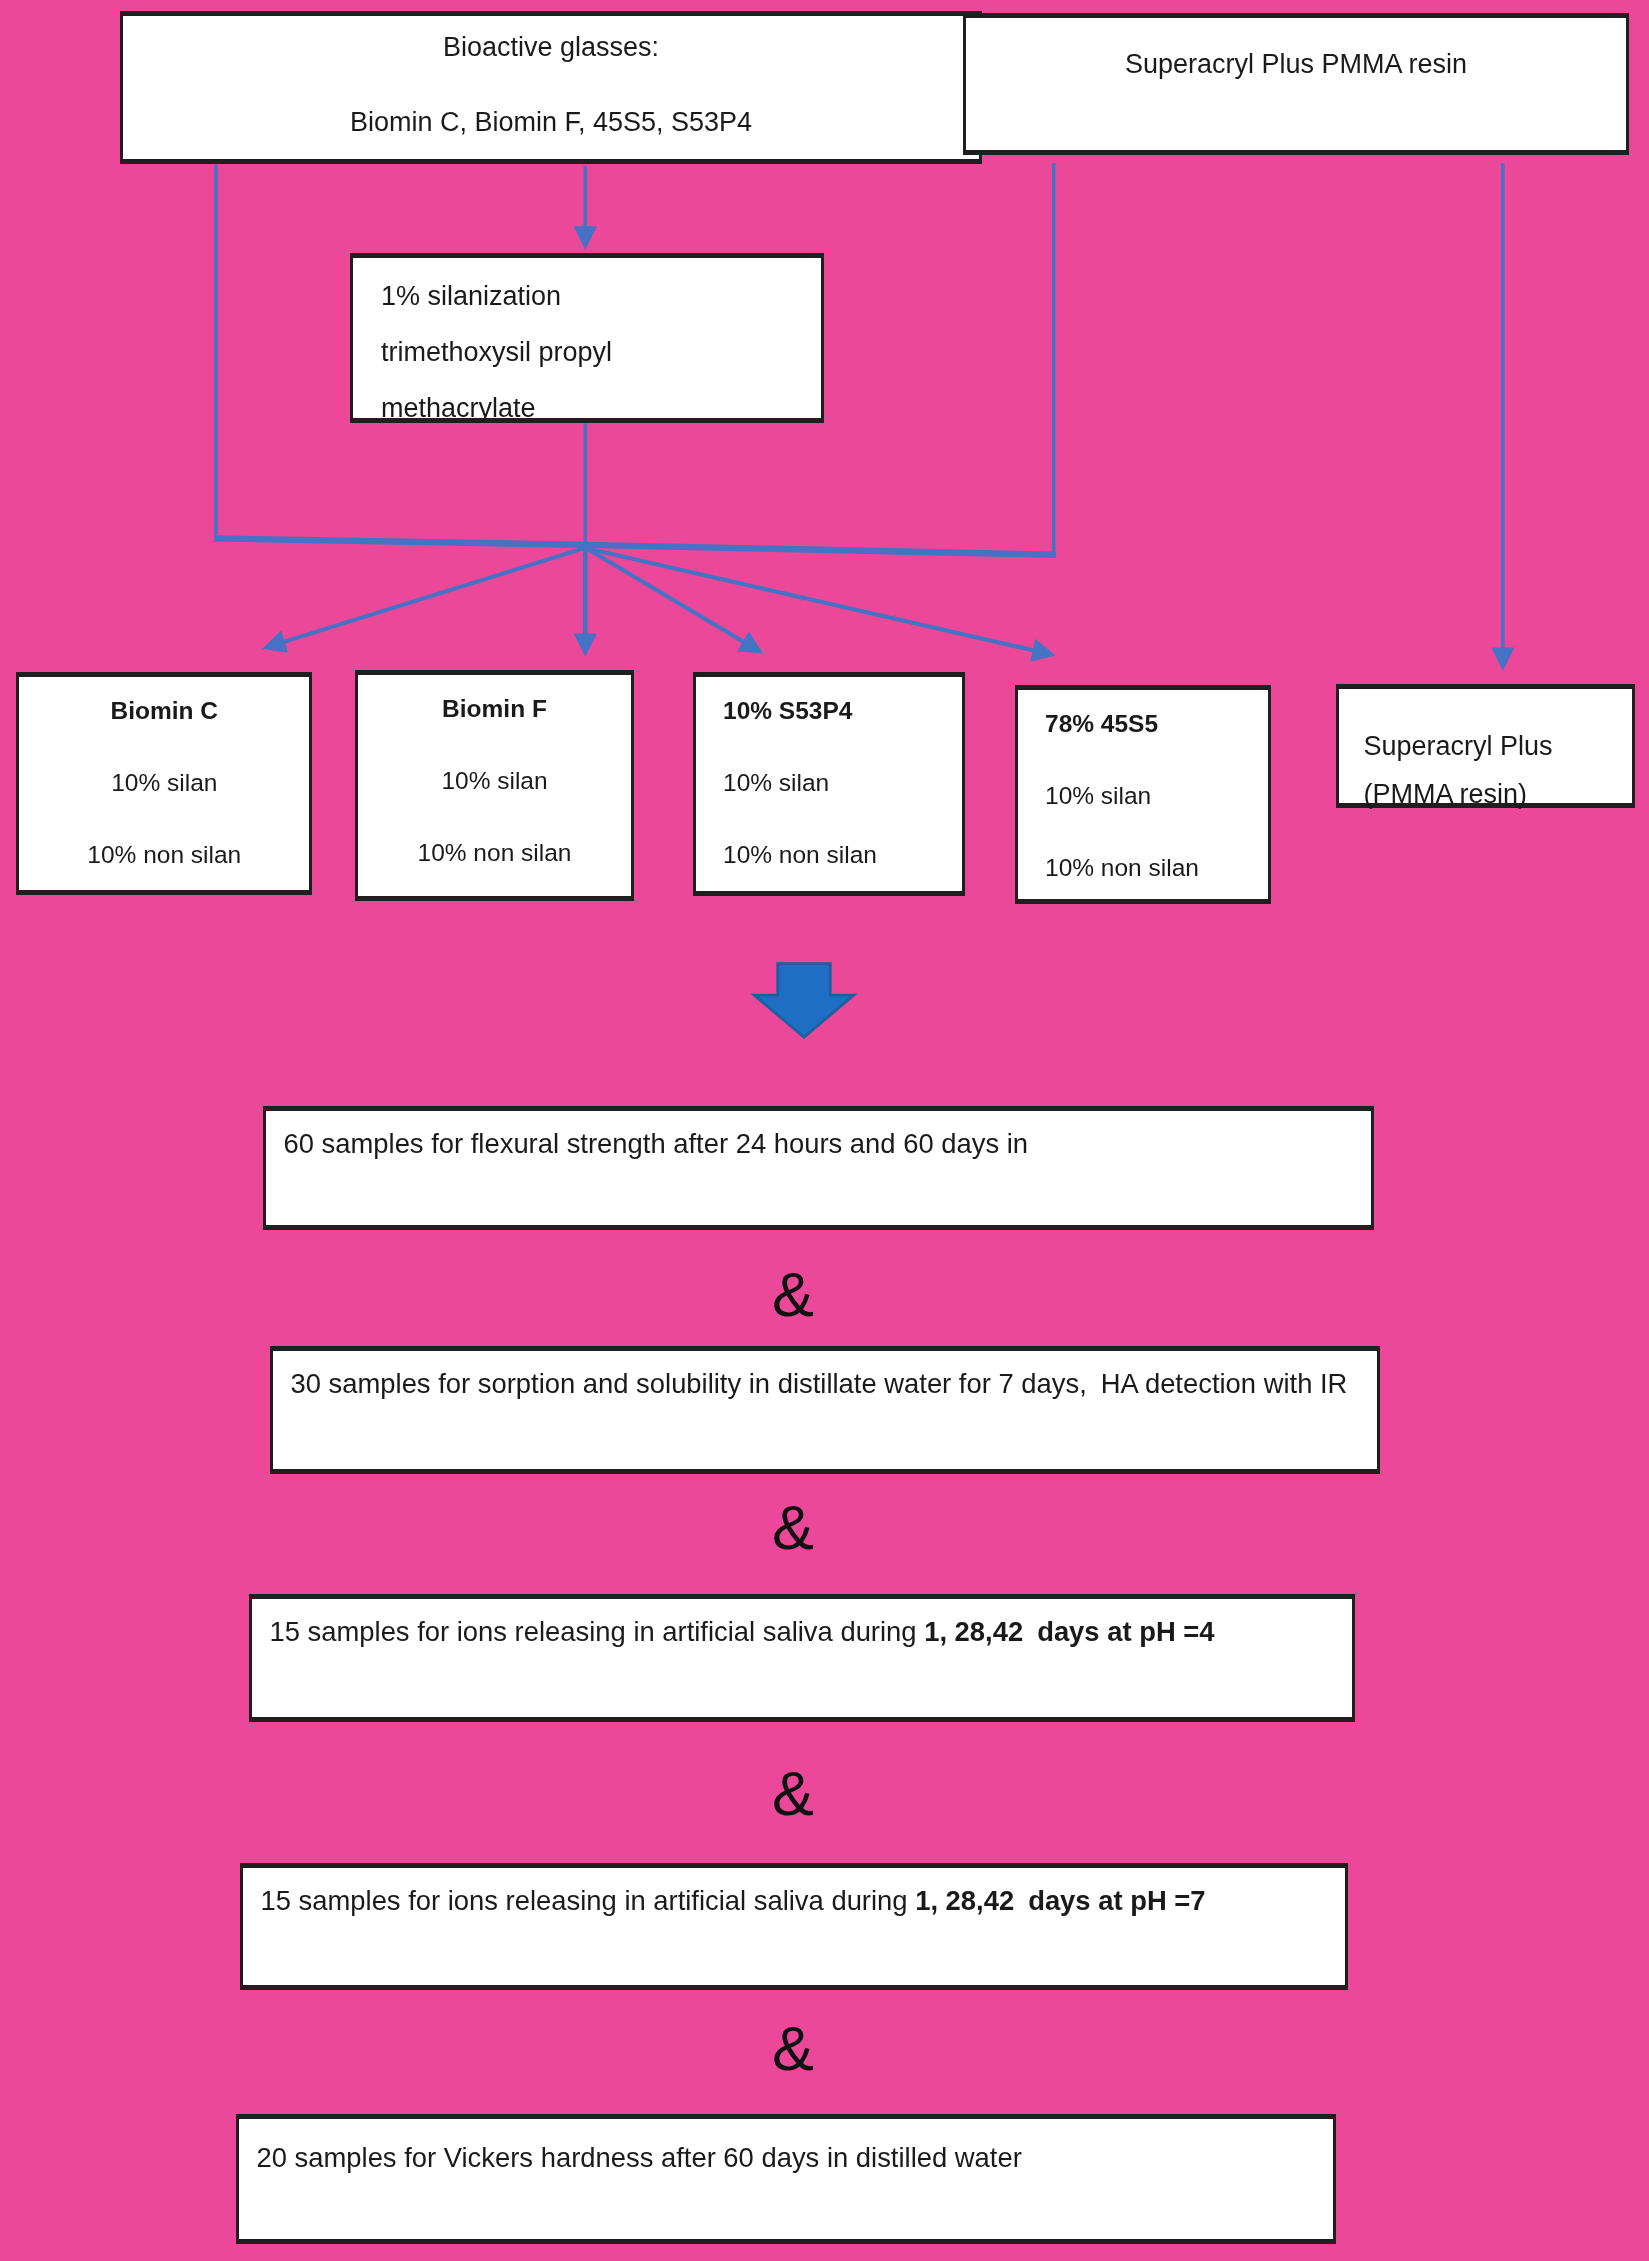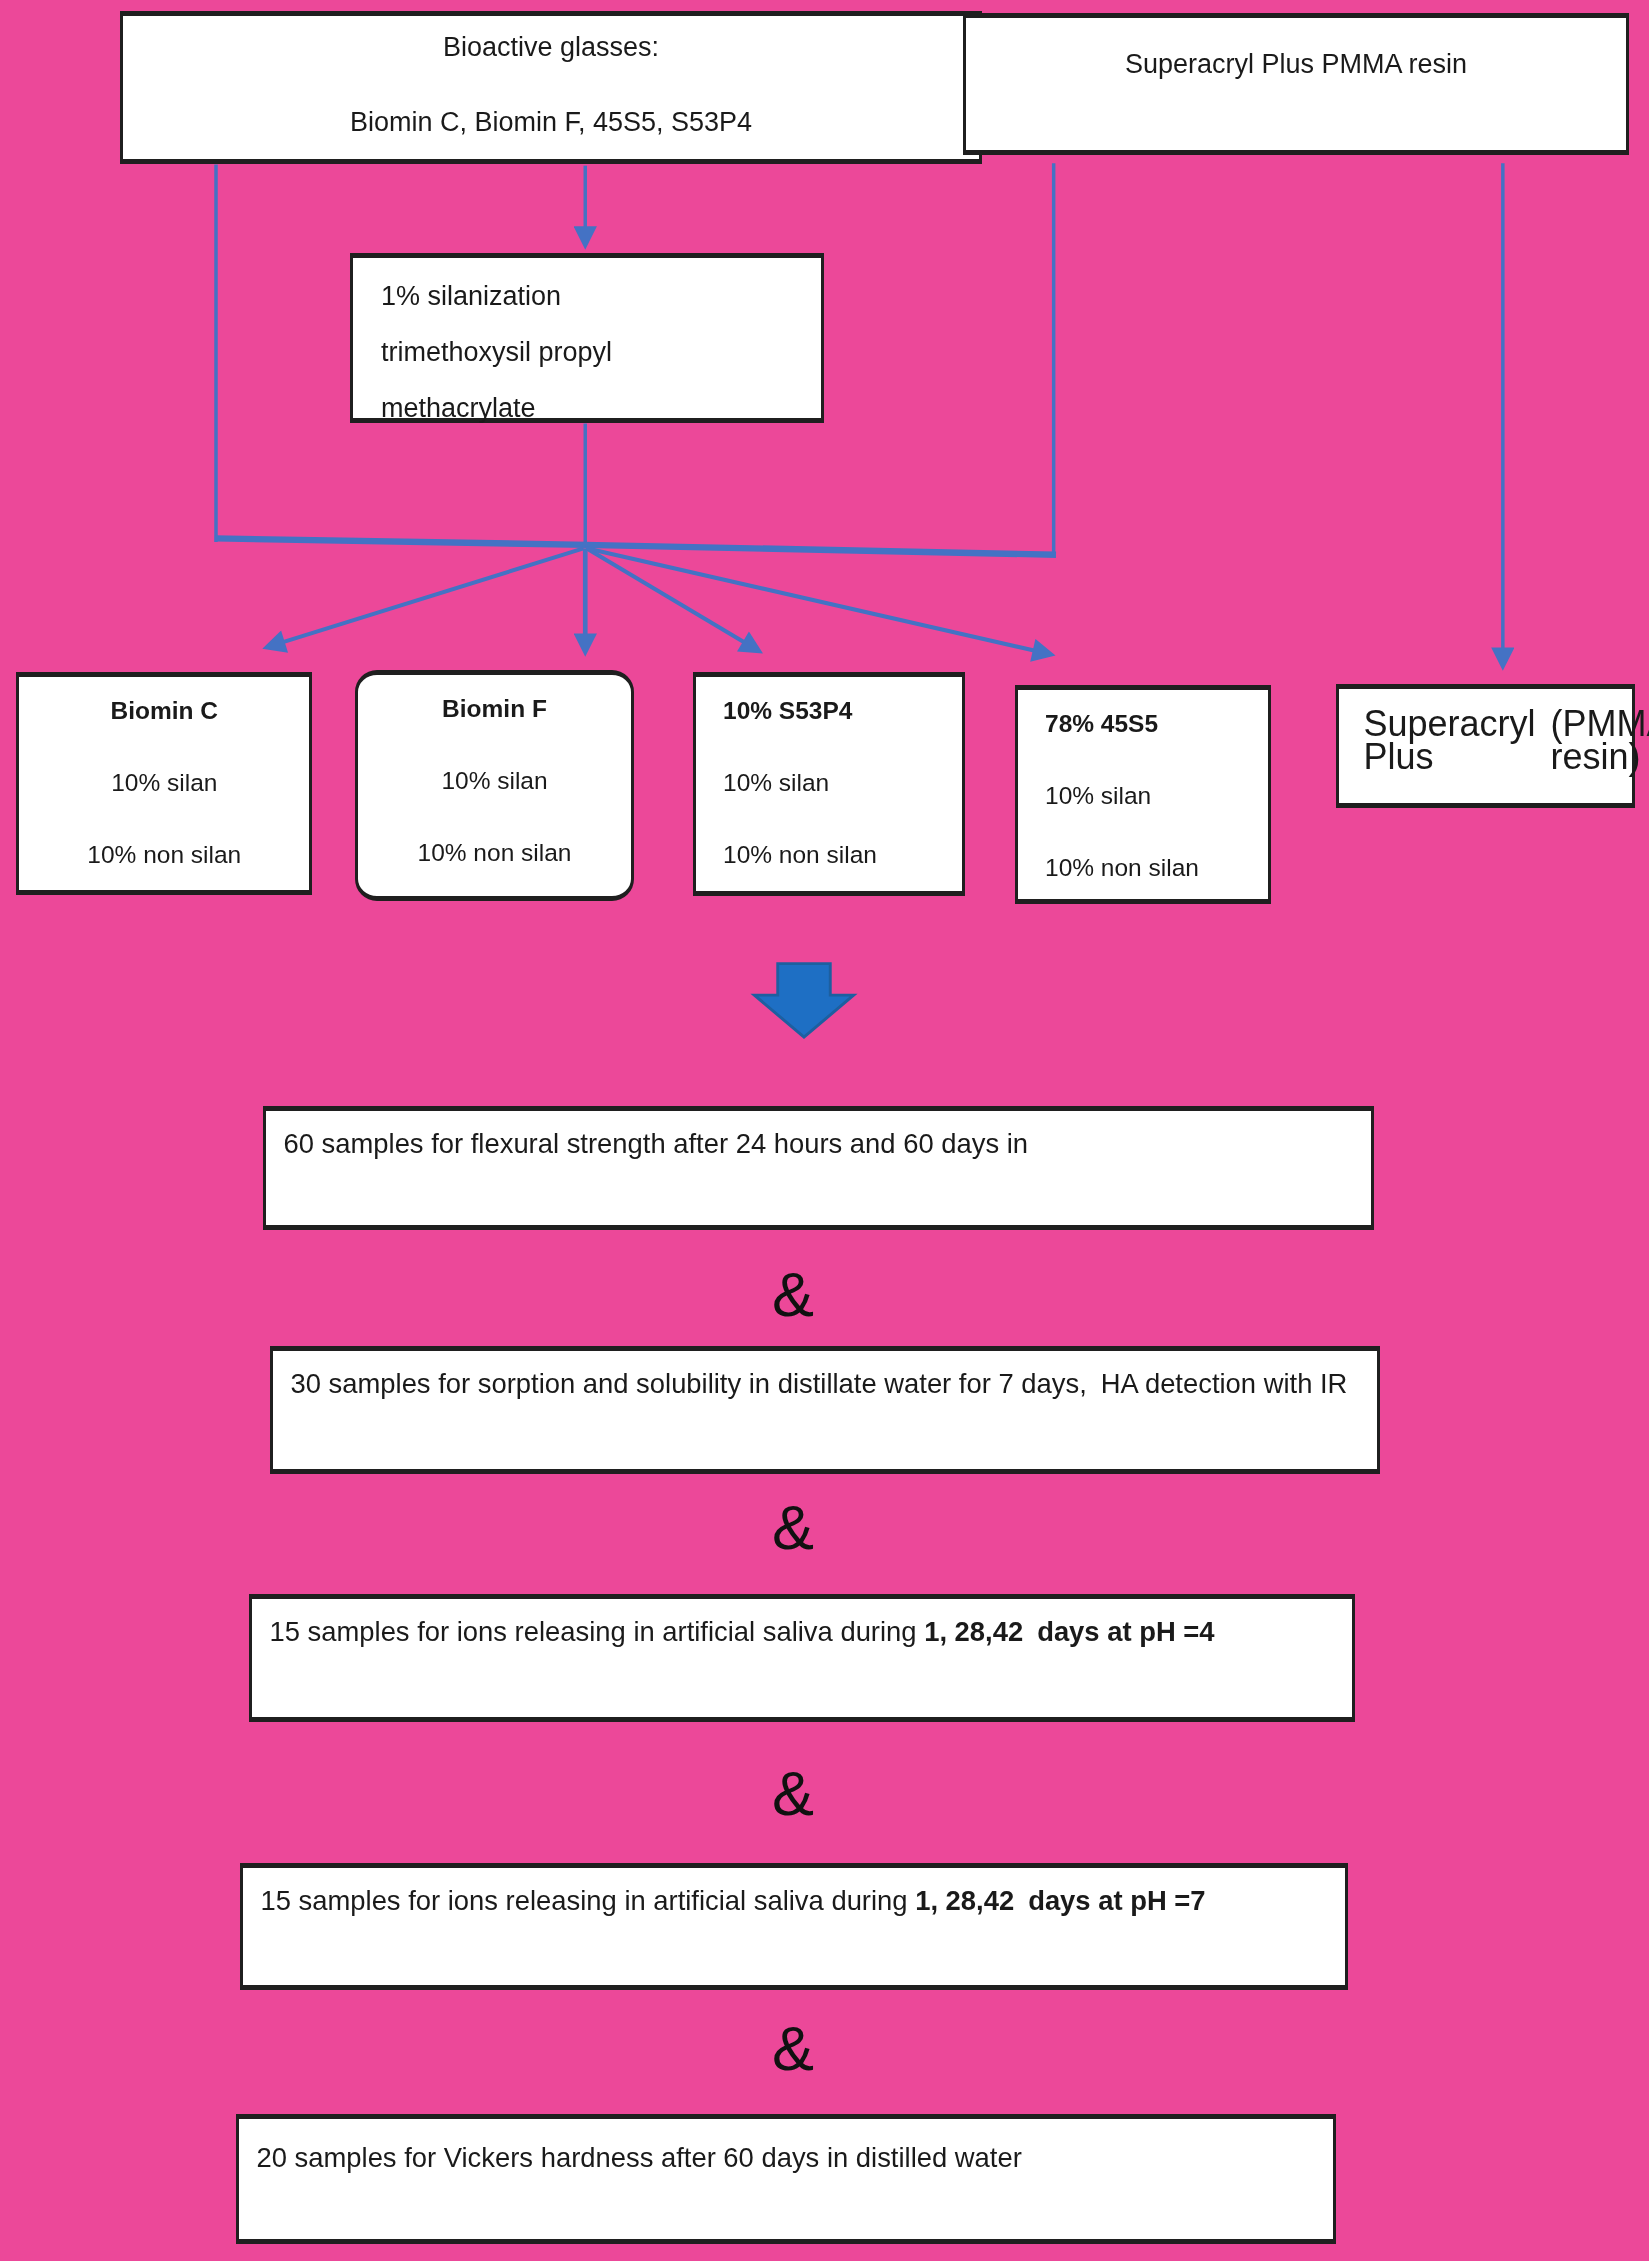--- a/index.html
+++ b/index.html
@@ -24,21 +24,21 @@
   }
   .top-box{font-size:27px;line-height:33px;}
   .center-text{text-align:center;}
   .bio-lines{display:flex;flex-direction:column;gap:42px;padding-top:15px;}
   .sup-top-line{padding-top:30px;}
   .silan-lines{display:flex;flex-direction:column;gap:23px;padding:21.6px 0 0 28px;font-size:27px;line-height:33px;}
   .mat-box{font-size:24.5px;line-height:30px;}
   .mat-lines{display:flex;flex-direction:column;gap:42px;padding-top:18.7px;}
   .mat-lines.left{padding-left:27px;text-align:left;}
   .mat-title{font-weight:bold;}
-  .pmma-lines{display:flex;flex-direction:row;gap:15px;padding:17.5px 0 0 24.5px;font-size:36px;line-height:33px;}
+  .pmma-lines{display:flex;flex-direction:column;gap:15px;padding:17.5px 0 0 24.5px;font-size:27px;line-height:33px;margin-top:23px;}
   .sample-box{font-size:27.4px;line-height:35px;text-align:center;}
   .sample-lines{display:flex;flex-direction:row;gap:14px;padding:15px 17.5px 0 17.5px;}
   .bold{font-weight:bold;}
   .amp{
     position:absolute;width:140px;height:82px;text-align:center;
     font-size:63px;line-height:82px;color:#111;
   }
 </style>
 </head>
 <body>
@@ -89,21 +89,21 @@
   </div>
 
   <div class="box mat-box center-text" style="left:16.3px;top:672px;width:296px;height:223px;">
     <div class="mat-lines">
       <div class="mat-title">Biomin C</div>
       <div>10% silan</div>
       <div>10% non silan</div>
     </div>
   </div>
 
-  <div class="box mat-box center-text" style="left:355px;top:670px;width:279px;height:231px;border-radius:22px;">
+  <div class="box mat-box center-text" style="left:355px;top:670px;width:279px;height:231px;">
     <div class="mat-lines">
       <div class="mat-title">Biomin F</div>
       <div>10% silan</div>
       <div>10% non silan</div>
     </div>
   </div>
 
   <div class="box mat-box" style="left:693px;top:672px;width:272px;height:224px;">
     <div class="mat-lines left">
       <div class="mat-title">10% S53P4</div>

